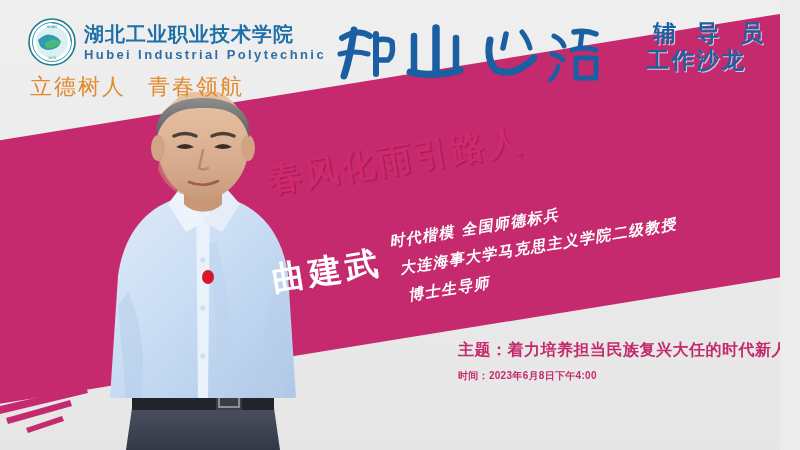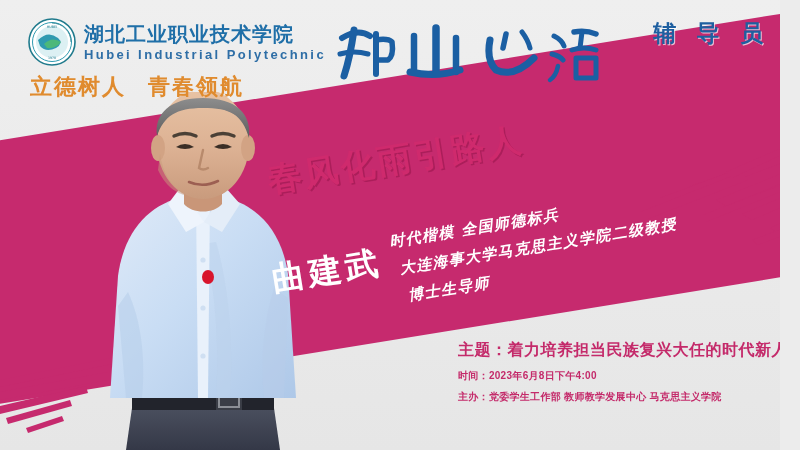--- a/index.html
+++ b/index.html
@@ -36,21 +36,21 @@
     font-family:"DejaVu Serif","Liberation Serif",serif;
     font-size:20px;font-weight:700;color:#1f6fa8;letter-spacing:1px;
     white-space:nowrap;
   }
   .logo-en{
     font-size:13px;font-weight:700;color:#2e6ea6;letter-spacing:2.4px;
     margin-top:4px;white-space:nowrap;
   }
   .slogan{
     position:absolute;left:30px;top:72px;
-    font-size:22px;font-weight:700;color:#e08b2e;letter-spacing:2px;
+    font-size:22px;font-weight:400;color:#e08b2e;letter-spacing:2px;
     white-space:nowrap;
     text-align:right;
   }
   .slogan .gap{display:inline-block;width:22px;}
 
   .calligraphy{
     position:absolute;left:330px;top:14px;width:270px;height:76px;
   }
   .salon{
     position:absolute;right:30px;top:20px;line-height:1.18;
@@ -248,32 +248,32 @@
         <path d="M228 52 Q226 62 220 66" stroke-width="4.5"></path>
         <path d="M244 18 Q256 16 266 20" stroke-width="5.5"></path>
         <path d="M252 18 L250 34" stroke-width="5"></path>
         <path d="M242 36 Q254 32 266 36" stroke-width="5"></path>
         <path d="M246 44 L246 64 L266 64 L266 44 Z" stroke-width="5"></path>
       </g>
     </svg>
 
     <div class="salon">
       <div class="l1">辅 导 员</div>
+      <div class="l2">工作沙龙</div>
     </div>
   </div>
 
   <div class="headline">春风化雨引路人</div>
 
   <div class="speaker-name">曲建武</div>
 
   <div class="creds">
     <div class="c1">时代楷模  全国师德标兵</div>
     <div class="c2">大连海事大学马克思主义学院二级教授</div>
     <div class="c3">博士生导师</div>
   </div>
 
   <div class="info">
     <div class="title-line">主题：着力培养担当民族复兴大任的时代新人</div>
     <div class="row">时间：2023年6月8日下午4:00</div>
-    <div class="row">主办：党委学生工作部  教师教学发展中心  马克思主义学院</div>
   </div>
 
 </div>
 
 </body></html>

